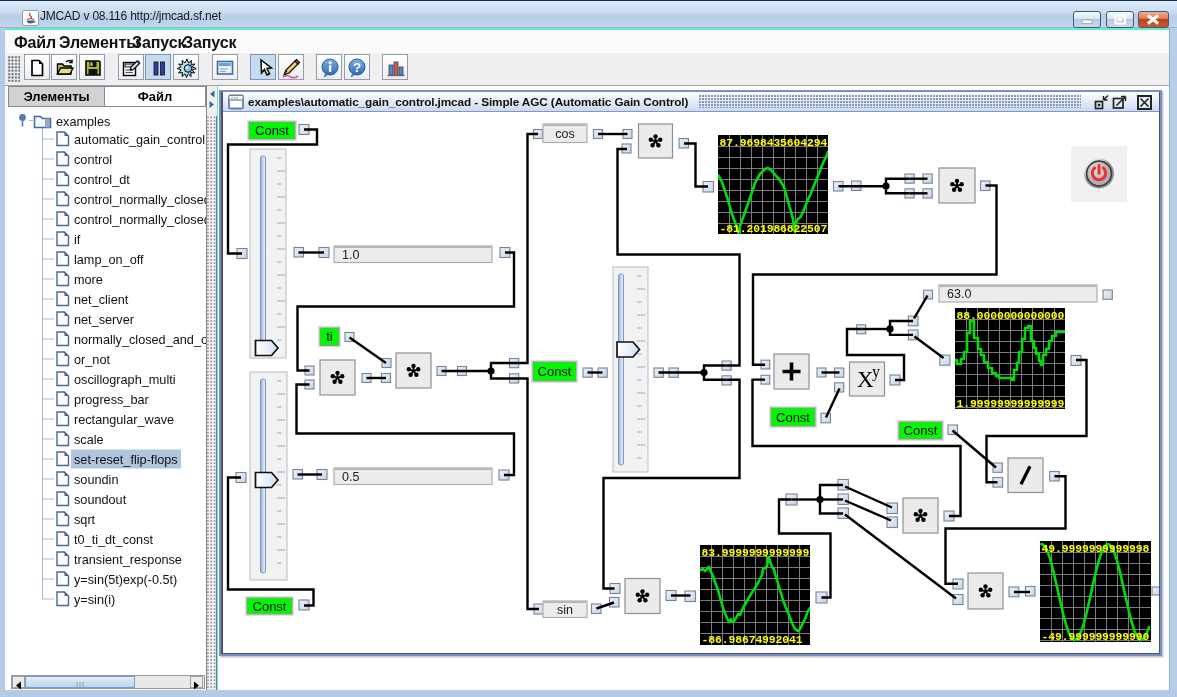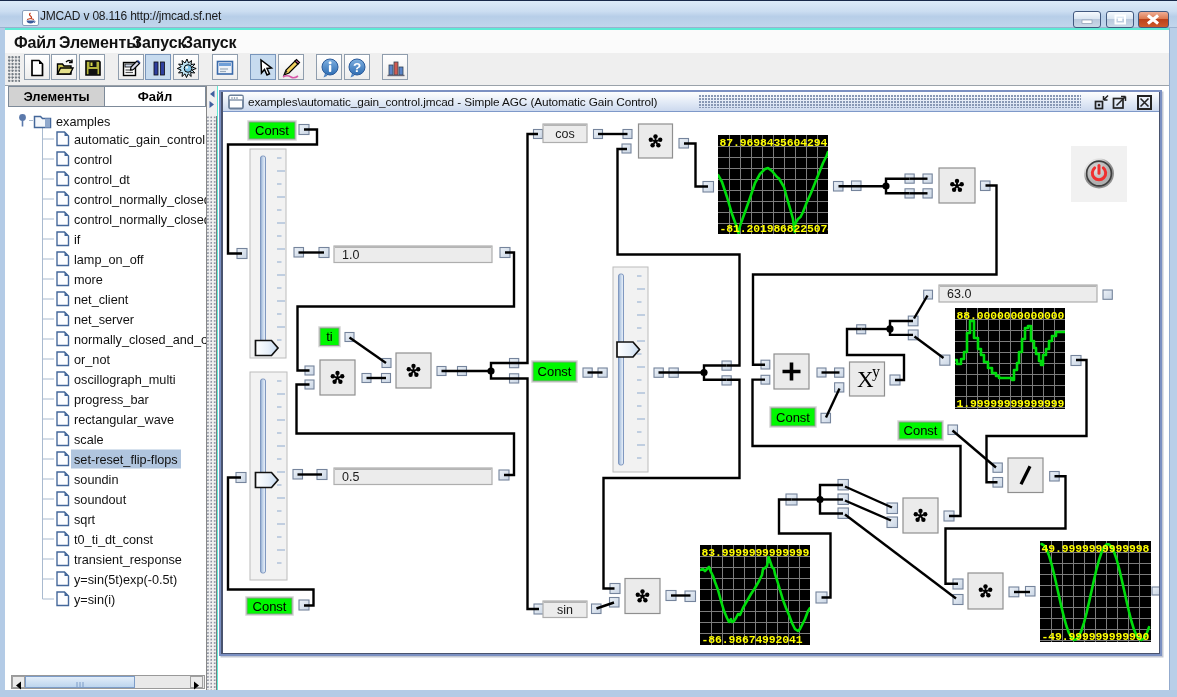--- a/index.html
+++ b/index.html
@@ -26,21 +26,21 @@
 #tab2{left:100px;width:101px;background:#fff;border-left:none}
 #treebox{position:absolute;left:0;top:21px;width:201px;height:568px;overflow:hidden;background:#fff}
 #hscroll{position:absolute;left:11px;top:675px;width:194px;height:14px;border:1px solid #999;background:#e9e9e9}
 .sbtn{position:absolute;top:0;width:13px;height:12px;background:#ececec;border:1px solid #a0a0a0}
 #hthumb{position:absolute;left:13px;top:0;width:110px;height:12px;background:linear-gradient(180deg,#e2edf9,#bdd5ee);border:1px solid #7c9cc8}
 #splitter{position:absolute;left:207px;top:86px;width:10px;height:604px;background:#f0f0f0;border-right:1px solid #7a7a7a;background-image:radial-gradient(circle at 1px 1px,#8d93a1 0.75px,transparent 1px);background-size:3.4px 3.4px}
 #mdi{position:absolute;left:218px;top:86px;width:951px;height:604px;background:#fff}
 #child{position:absolute;left:1px;top:4px;width:943px;height:566px;border:2px solid #7b90c2;background:#fff;box-shadow:1.5px 1.5px 0 rgba(145,155,175,0.55)}
 #cinL{position:absolute;left:0;top:0;width:1.5px;height:562px;background:#49536e}
 #ctitle{position:absolute;left:0;top:0;width:939px;height:19.5px;background:linear-gradient(180deg,#fdfefe 0%,#e2eaf6 55%,#ccd9ee 100%);border-bottom:1.5px solid #7e99c9}
-#ctitle .txt{position:absolute;left:27px;top:3px;font-size:11.8px;font-weight:normal;color:#111;letter-spacing:-0.12px}
+#ctitle .txt{position:absolute;left:27px;top:3px;font-size:11.8px;font-weight:bold;color:#111;letter-spacing:-0.12px}
 #cbumps{position:absolute;left:478px;top:3px;width:382px;height:13px;background-image:radial-gradient(circle at 1px 1px,#8898b4 1px,transparent 1.2px);background-size:3px 3px}
 #canvas{position:absolute;left:0;top:21px;width:937.5px;height:539px;overflow:hidden}
 #canvas svg.main{position:absolute;left:-221px;top:-113px}
 #cinR{position:absolute;right:0;top:0;width:1.5px;height:562px;background:#49536e}
 #cinB{position:absolute;left:0;bottom:0;width:939px;height:1.5px;background:#49536e}
 </style></head>
 <body>
 <div id="win">
 <div id="titlebar">
  <div class="ico"><svg width="15" height="14">

